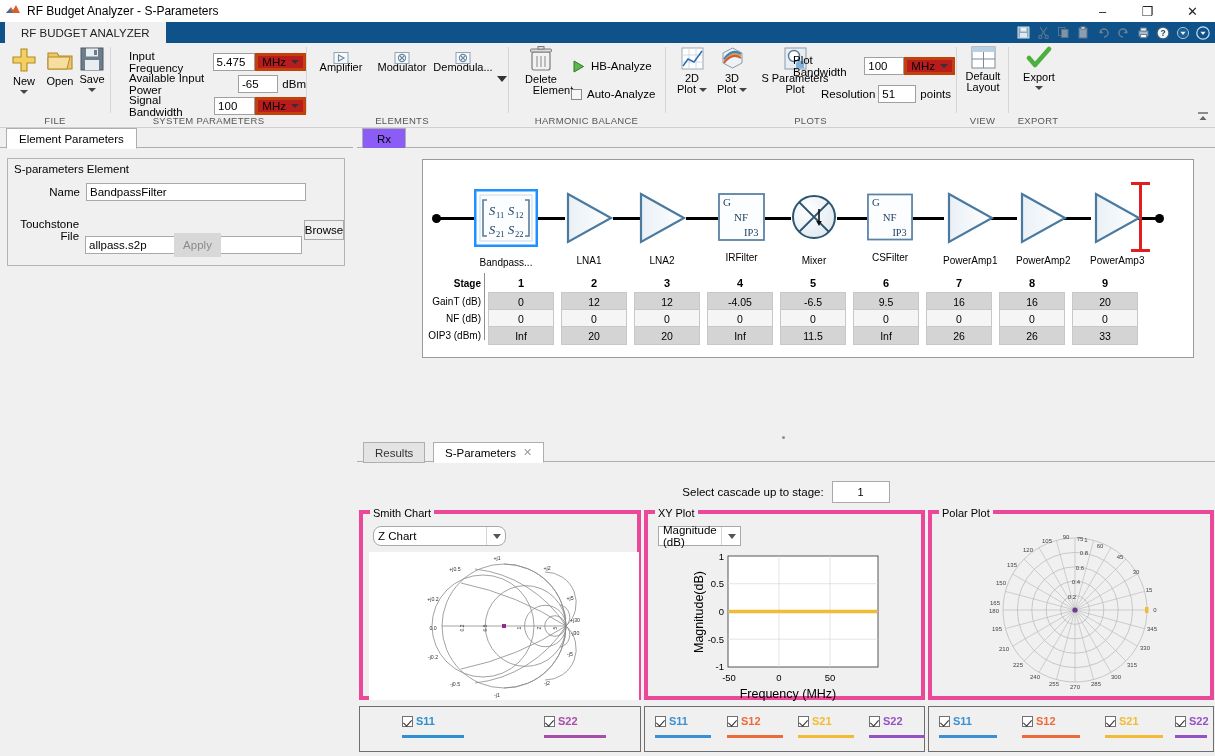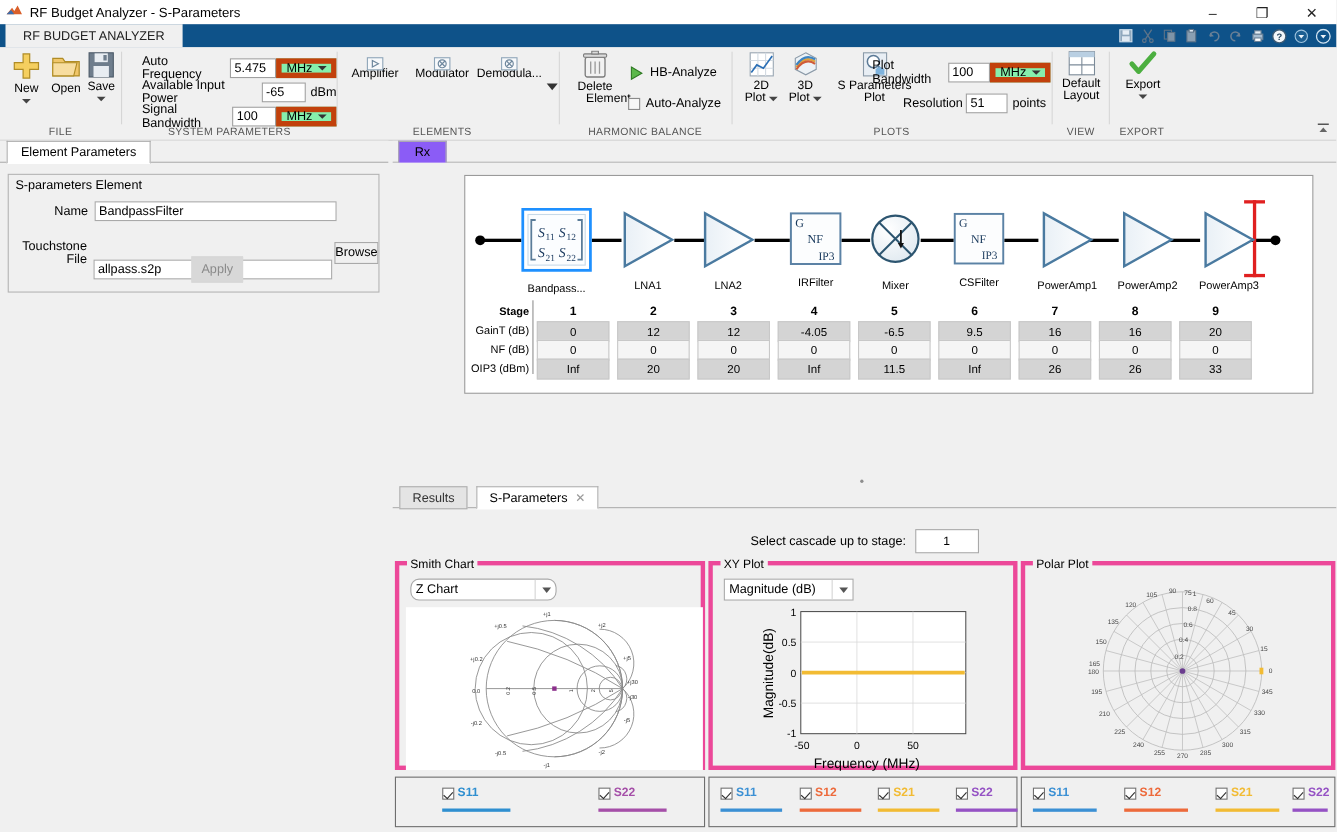--- a/index.html
+++ b/index.html
@@ -59,21 +59,21 @@
     position:absolute;top:6px;width:64px;display:flex;flex-direction:column;align-items:center;
   }
   .smallbtn .lab{font-size:11px;margin-top:12px;text-align:center;}
   .fieldrow{position:absolute;display:flex;align-items:center;height:18px;}
   .fieldrow .flab{font-size:11.5px;margin-right:3px;}
   .tbox{
     height:18px;border:1px solid #a0a0a0;background:#fff;font-size:11.5px;
     padding:7px 3px;display:flex;align-items:center;font-family:"Liberation Sans",sans-serif;
   }
   .unitbox{
-    height:18px;border:5px solid #c2410c;background:#86efac;font-size:11.5px;
+    height:18px;border:3px solid #c2410c;background:#b91c1c;font-size:11.5px;
     padding:0 4px;display:flex;align-items:center;gap:5px;
   }
   .unitcaret{width:0;height:0;border-left:4px solid transparent;border-right:4px solid transparent;border-top:4px solid #333;}
   .plainunit{font-size:11.5px;margin-left:4px;}
   .moreCaret{position:absolute;width:0;height:0;border-left:5px solid transparent;border-right:5px solid transparent;border-top:6px solid #333;}
   #ribcollapse{position:absolute;right:4px;bottom:2px;width:16px;height:16px;display:flex;align-items:center;justify-content:center;}
 
   
   #leftpane{position:absolute;left:0;top:128px;width:353px;height:628px;background:#f0f0f0;}
   .tabstrip{position:relative;height:20px;border-bottom:1px solid #aeaeae;background:#f0f0f0;}
@@ -255,21 +255,21 @@
         </svg>
       <span class="lab">Save</span>
       <span class="caretdn"></span>
     </div>
     <div class="glabel">FILE</div>
   </div>
   <div class="gsep" style="left:110px;"></div>
 
   <div class="rgroup" style="left:111px;width:195px;">
     <div class="fieldrow" style="left:18px;top:10px;">
-      <span class="flab">Auto Frequency</span>
+      <span class="flab">Input Frequency</span>
       <span class="tbox" style="width:44px;">5.475</span>
       <span class="unitbox">
         <span>MHz</span>
         <span class="unitcaret"></span>
       </span>
     </div>
     <div class="fieldrow" style="left:18px;top:32px;">
       <span class="flab">Available Input Power</span>
       <span class="tbox" style="width:42px;">-65</span>
       <span class="plainunit">dBm</span>
@@ -694,21 +694,21 @@
     <div class="lgline" style="left:42px;width:62px;background:#2f8fd0;"></div>
     <div class="lgitem" style="left:184px;">
       <span class="cbx"></span>
       <span class="lgtxt" style="color:#a54fa8">S22</span>
     </div>
     <div class="lgline" style="left:184px;width:62px;background:#a54fa8;"></div>
   </div>
 
   <div class="panelbox" style="left:287px;width:281px;">
     <span class="plegendtitle">XY Plot</span>
-    <div class="ddl" style="left:10px;top:12px;width:118px;">
+    <div class="ddl" style="left:10px;top:12px;width:83px;">
       <span>Magnitude (dB)</span>
       <span class="dsep"></span>
       <span class="dcar"></span>
     </div>
     <div style="position:absolute;left:0;top:36px;width:281px;height:152px;overflow:hidden;">
       <svg width="281" height="152" viewBox="0 0 281 152">
         <rect x="80" y="6" width="150" height="111" fill="#ffffff" stroke="#444" stroke-width="0.9"></rect>
         <g stroke="#d8d8d8" stroke-width="0.7">
           <line x1="80" y1="33.7" x2="230" y2="33.7"></line>
           <line x1="80" y1="61.5" x2="230" y2="61.5"></line>

